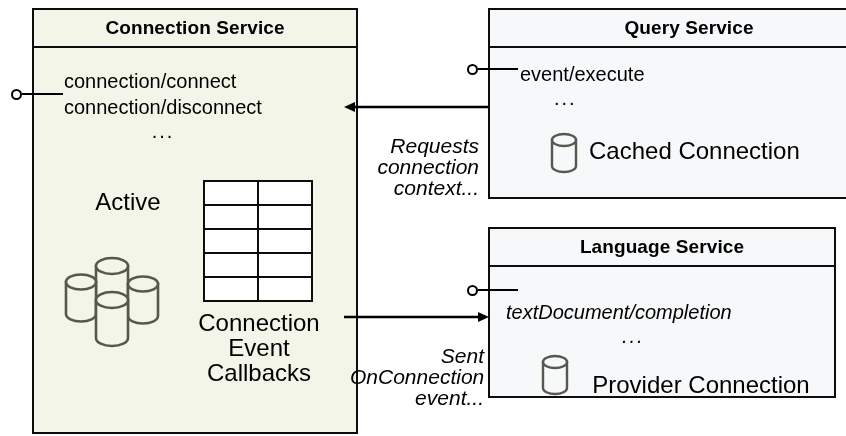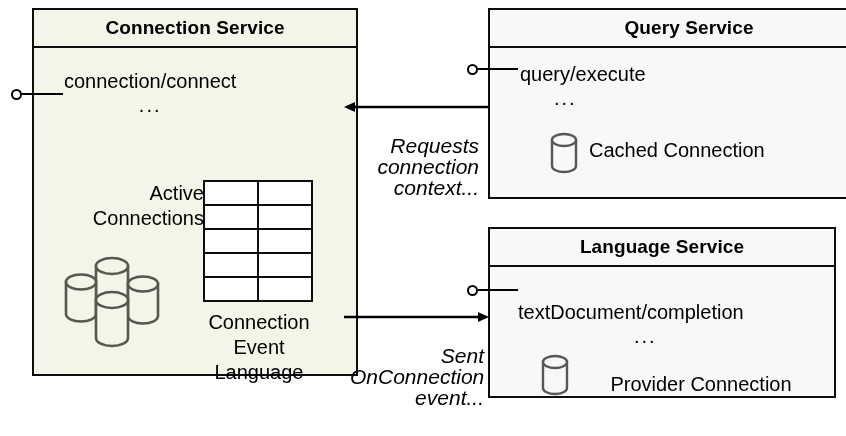--- a/index.html
+++ b/index.html
@@ -43,45 +43,45 @@
     letter-spacing: .1px;
     box-sizing: border-box;
   }
   .box-body {
     position: absolute;
     left: 0; right: 0;
     top: 38px; bottom: 0; padding-left: 40px;
   }
 
   
-  #connection-service { left: 32px; top: 8px; width: 326px; height: 368px; }
+  #connection-service { left: 32px; top: 8px; width: 326px; height: 426px; }
   #query-service      { left: 488px; top: 8px; width: 402px; height: 191px; }
   #language-service   { left: 488px; top: 227px; width: 348px; height: 171px; }
 
   .api-list {
     position: absolute;
     font-size: 20px;
     line-height: 26px;
     white-space: nowrap;
   }
   .api-list .ellipsis {
     display: block;
     text-align: center;
     font-size: 20px;
     line-height: 22px;
     letter-spacing: 2px;
   }
 
   #cs-api { left: 30px; top: 20px; }
   #qs-api { left: 30px; top: 13px; }
-  #ls-api { left: 28px; top: 32px; }
+  #ls-api { left: 16px; top: 32px; font-style: italic; }
 
   .caption {
     position: absolute;
-    font-size: 20px;
+    font-size: 24px;
     line-height: 25px;
     text-align: center;
     white-space: nowrap;
   }
 
   
   .lollipop {
     position: absolute;
   }
   .lollipop .ring {
@@ -137,26 +137,26 @@
 <body>
 
 <div class="stage">
 
   <div class="box tinted" id="connection-service">
     <div class="box-header">Connection Service</div>
     <div class="box-body">
 
       <div class="api-list" id="cs-api">
         <span>connection/connect</span><br>
+        <span>connection/disconnect</span>
         <span class="ellipsis">...</span>
       </div>
 
-      <div class="caption" style="left:18px; top:133px; width:152px;text-align:right;">
+      <div class="caption" style="left:18px; top:141px; width:152px;">
         <span>Active</span><br>
-        <span>Connections</span>
       </div>
 
       <svg class="db-stack" style="left:22px; top:200px;" width="130" height="110" viewBox="0 0 130 110">
         <g fill="#f2f5e8" stroke="#55584f" stroke-width="2.6">
 
           <path d="M40,18 v40 a16,8 0 0 0 32,0 v-40 z"></path>
           <ellipse cx="56" cy="18" rx="16" ry="8"></ellipse>
 
           <path d="M10,34 v32 a15,7.5 0 0 0 30,0 v-32 z"></path>
           <ellipse cx="25" cy="34" rx="15" ry="7.5"></ellipse>
@@ -190,37 +190,37 @@
         <tr>
               <td></td>
               <td></td>
             </tr>
       </tbody>
         </table>
 
       <div class="caption" style="left:154px; top:262px; width:142px;">
         <span>Connection</span><br>
         <span>Event</span><br>
-        <span>Language</span>
+        <span>Callbacks</span>
       </div>
 
     </div>
   </div>
 
   <div class="lollipop" style="left:11px; top:89px; width:52px; height:12px;">
     <div class="ring"></div>
     <div class="stem" style="width:41px;"></div>
   </div>
 
   <div class="box" id="query-service">
     <div class="box-header">Query Service</div>
     <div class="box-body">
 
       <div class="api-list" id="qs-api">
-        <span>query/execute</span>
+        <span>event/execute</span>
         <span class="ellipsis" style="text-align:left; padding-left:34px;">...</span>
       </div>
 
       <svg class="db-icon" style="left:59px; top:83px;" width="30" height="44" viewBox="0 0 30 44">
         <g fill="#f7f8fa" stroke="#55584f" stroke-width="2.4">
           <path d="M3,9 v26 a12,6 0 0 0 24,0 v-26 z"></path>
           <ellipse cx="15" cy="9" rx="12" ry="6"></ellipse>
         </g>
       </svg>
 

